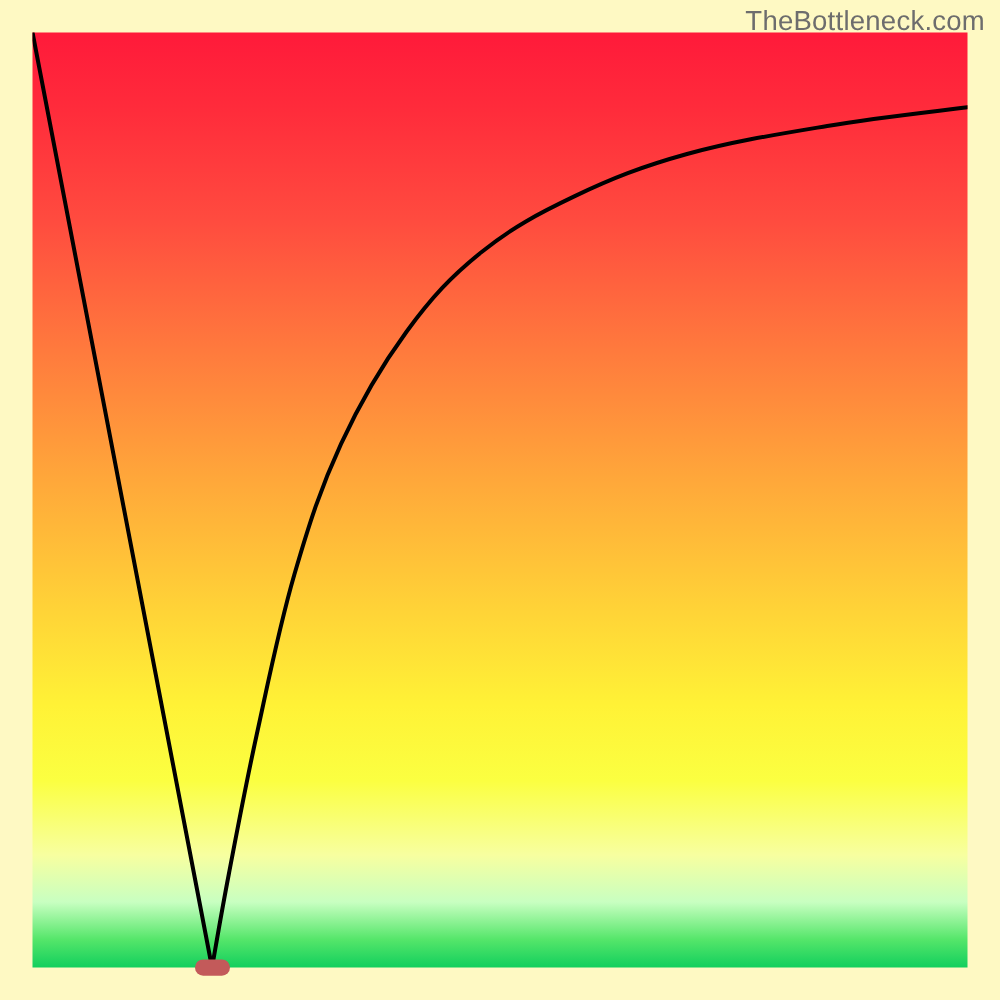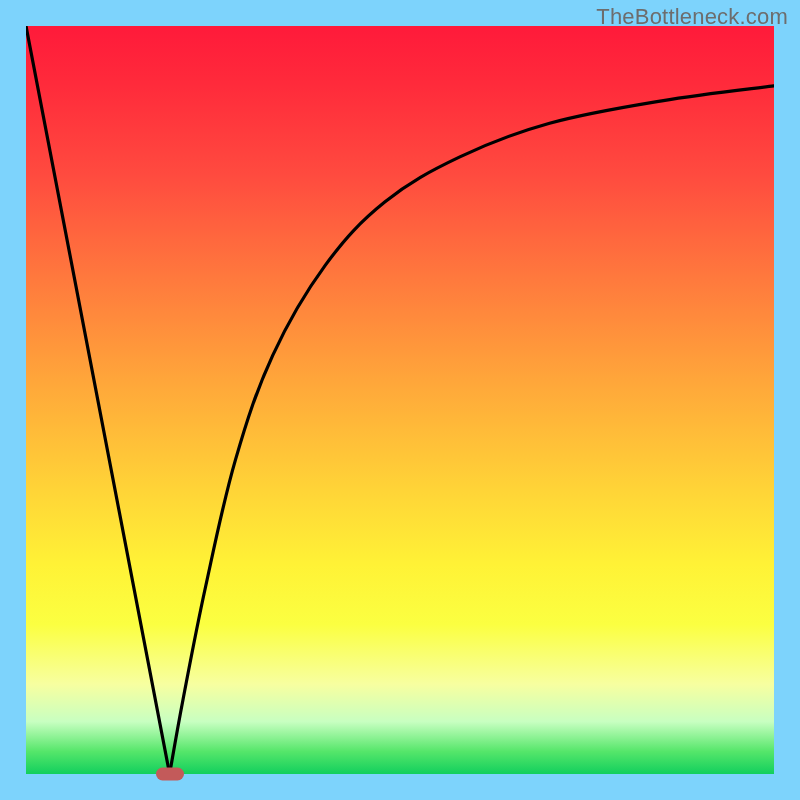--- a/index.html
+++ b/index.html
@@ -10,21 +10,21 @@
     overflow: hidden;
     background: #000;
     font-family: Arial, Helvetica, sans-serif;
   }
   .frame {
     position: absolute;
     left: 0;
     top: 0;
     width: 800px;
     height: 800px;
-    background: #7dd3fc;
+    background: #fef9c3;
   }
   .plot {
     position: absolute;
     left: 26px;
     top: 26px;
     width: 748px;
     height: 748px;
     background: linear-gradient(to bottom,
       #ff1a3a 0%,
       #ff2b3b 8%,

